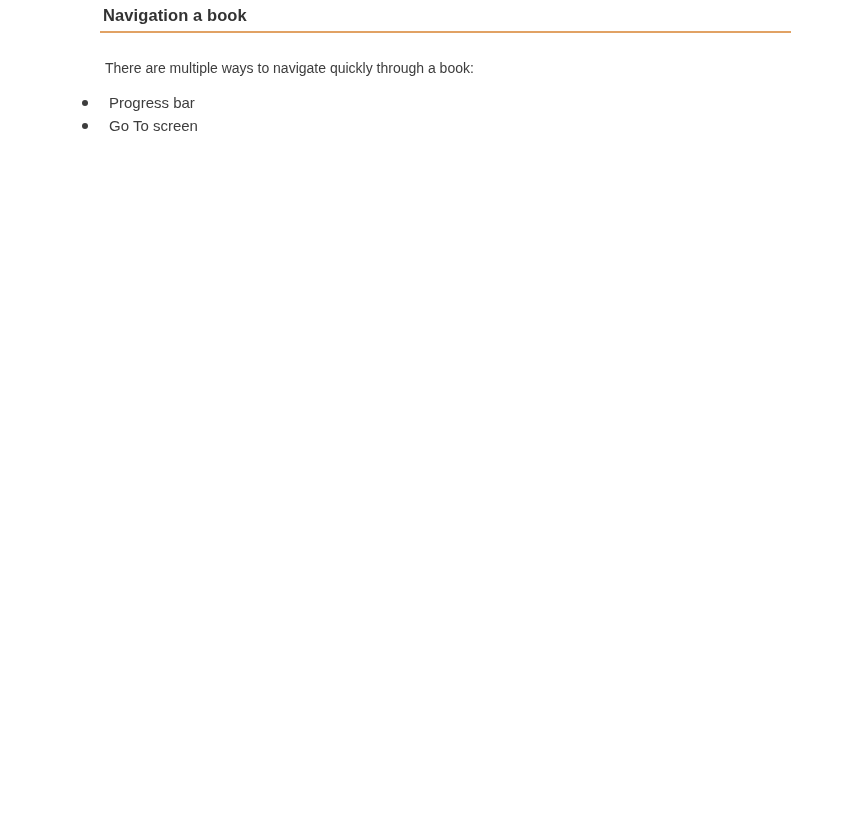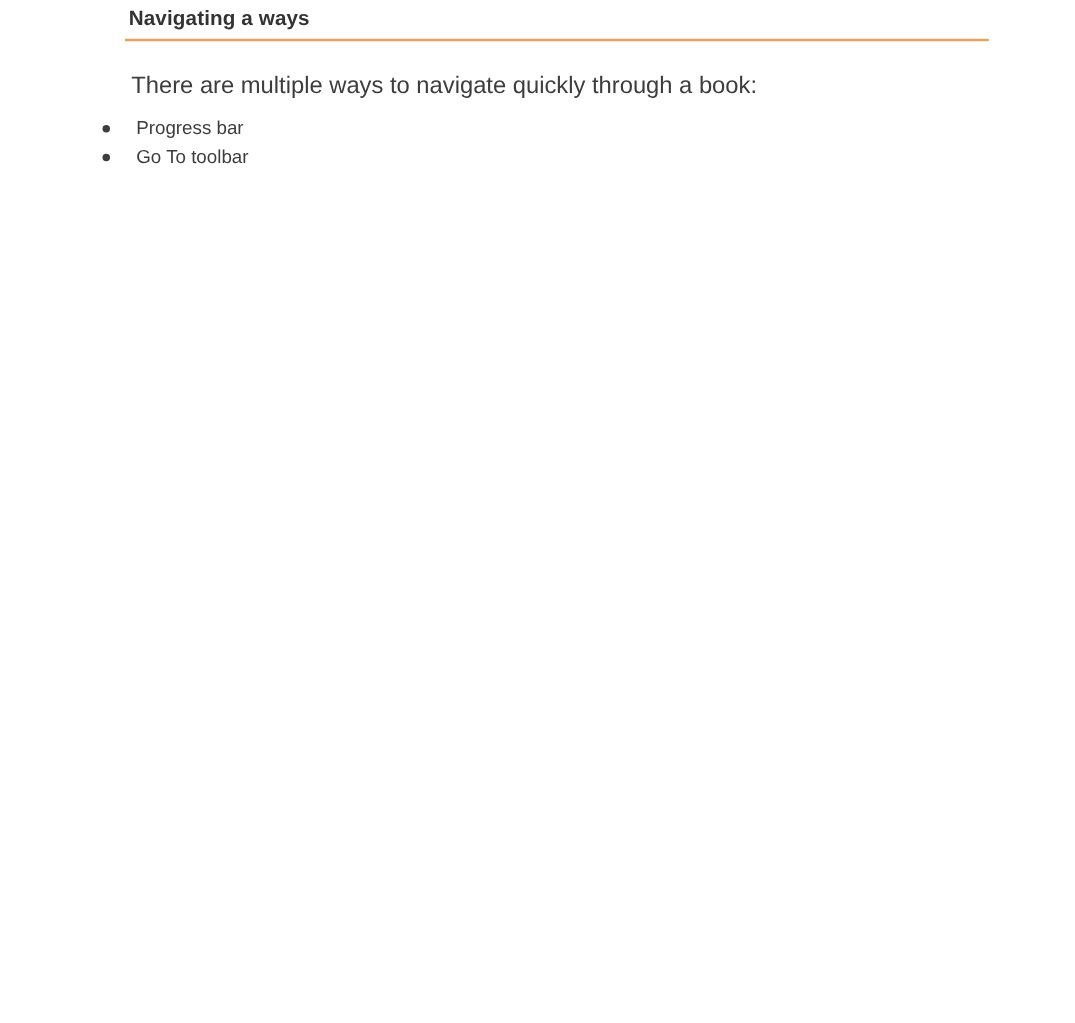--- a/index.html
+++ b/index.html
@@ -30,21 +30,21 @@
     line-height:19px;
     font-weight:bold;
     color:var(--heading);
     letter-spacing:0.1px;
   }
   .intro{
     position:absolute;
     left:105px;top:57px;
     width:690px;
     margin:0;
-    font-size:19px;
+    font-size:14px;
     line-height:23px;
     color:var(--body);
   }
   .bullet-list{
     position:absolute;
     left:78px;top:87px;
     width:710px;
     margin:4px;padding:0;
     list-style:none;
   }
@@ -70,29 +70,29 @@
     font-size:15px;
     line-height:23px;
     color:var(--body);
   }
 </style>
 </head>
 <body>
 
 <div class="page">
 
-  <h1 class="heading">Navigating a ways</h1>
+  <h1 class="heading">Navigation a book</h1>
 
   <p class="intro">There are multiple ways to navigate quickly through a book:</p>
 
   <ul class="bullet-list">
     <li class="bullet-item">
       <span class="dot"></span>
       <span>Progress bar</span>
     </li>
     <li class="bullet-item">
       <span class="dot"></span>
-      <span>Go To toolbar</span>
+      <span>Go To screen</span>
     </li>
   </ul>
 
 
 </div>
 
 </body></html>

